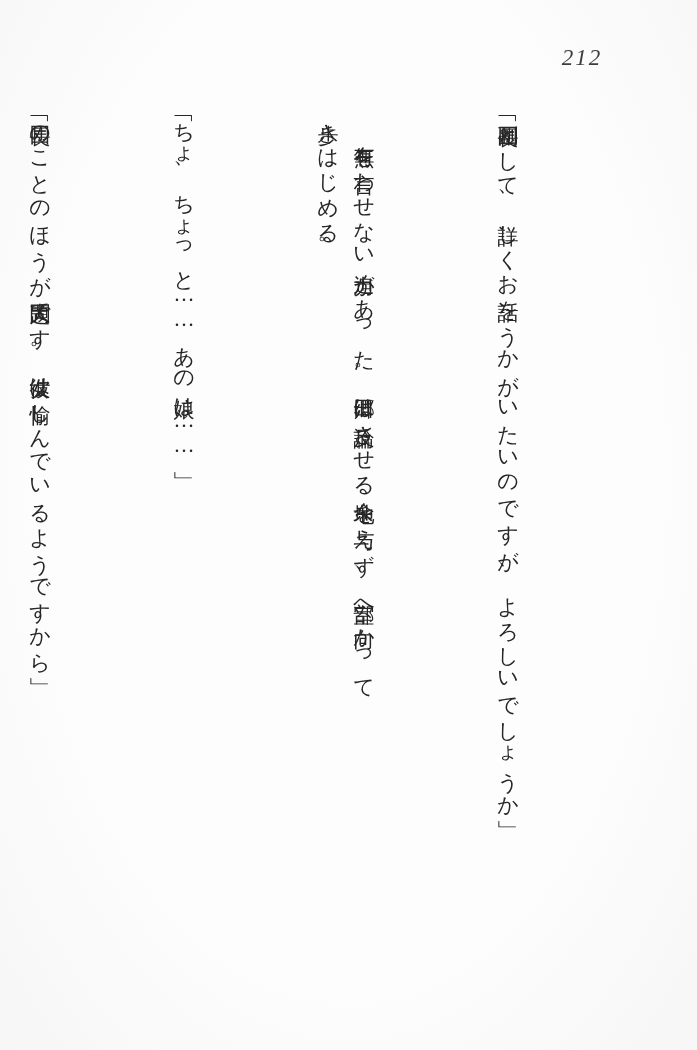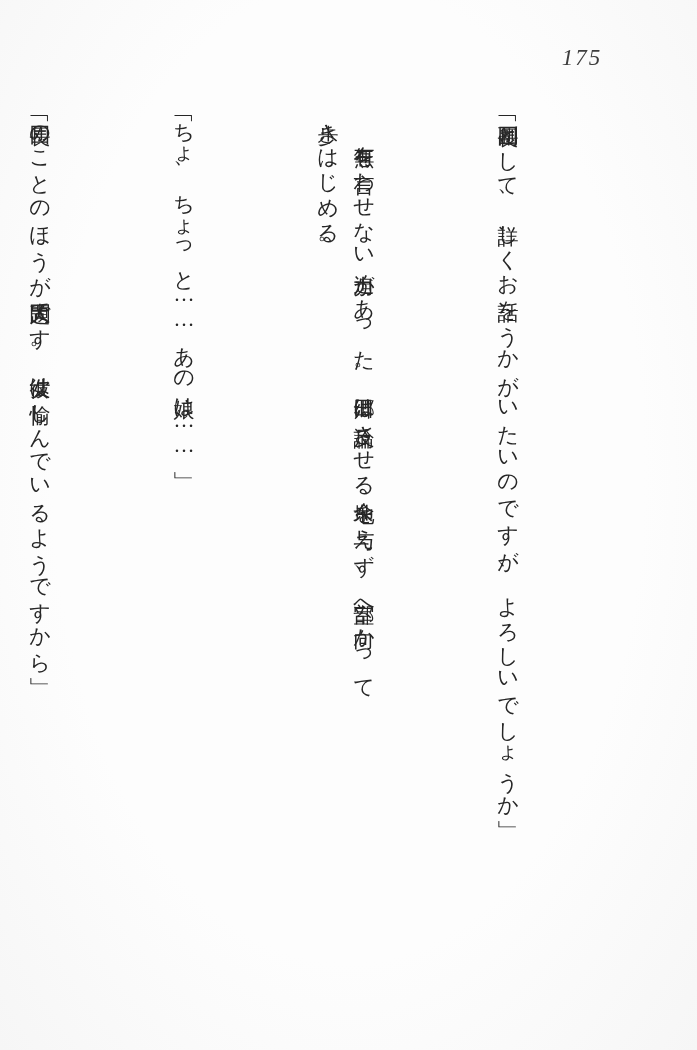--- a/index.html
+++ b/index.html
@@ -49,21 +49,21 @@
   }
   .content p.indent {
     text-indent: 22px;
   }
 </style>
 </head>
 <body>
 
 <div class="page">
 
-  <div class="page-number">175</div>
+  <div class="page-number">212</div>
 
   <div class="content">
 
     <p>「副団長として、詳しくお話をうかがいたいのですが、よろしいでしょうか」</p>
 
     <p class="indent">有無を言わせない迫力があった。郷田は反論させる余地を与えず、部室へ向かって
 歩きはじめる。</p>
 
     <p>「ちょ、ちょっと……あの娘は……」</p>
 

